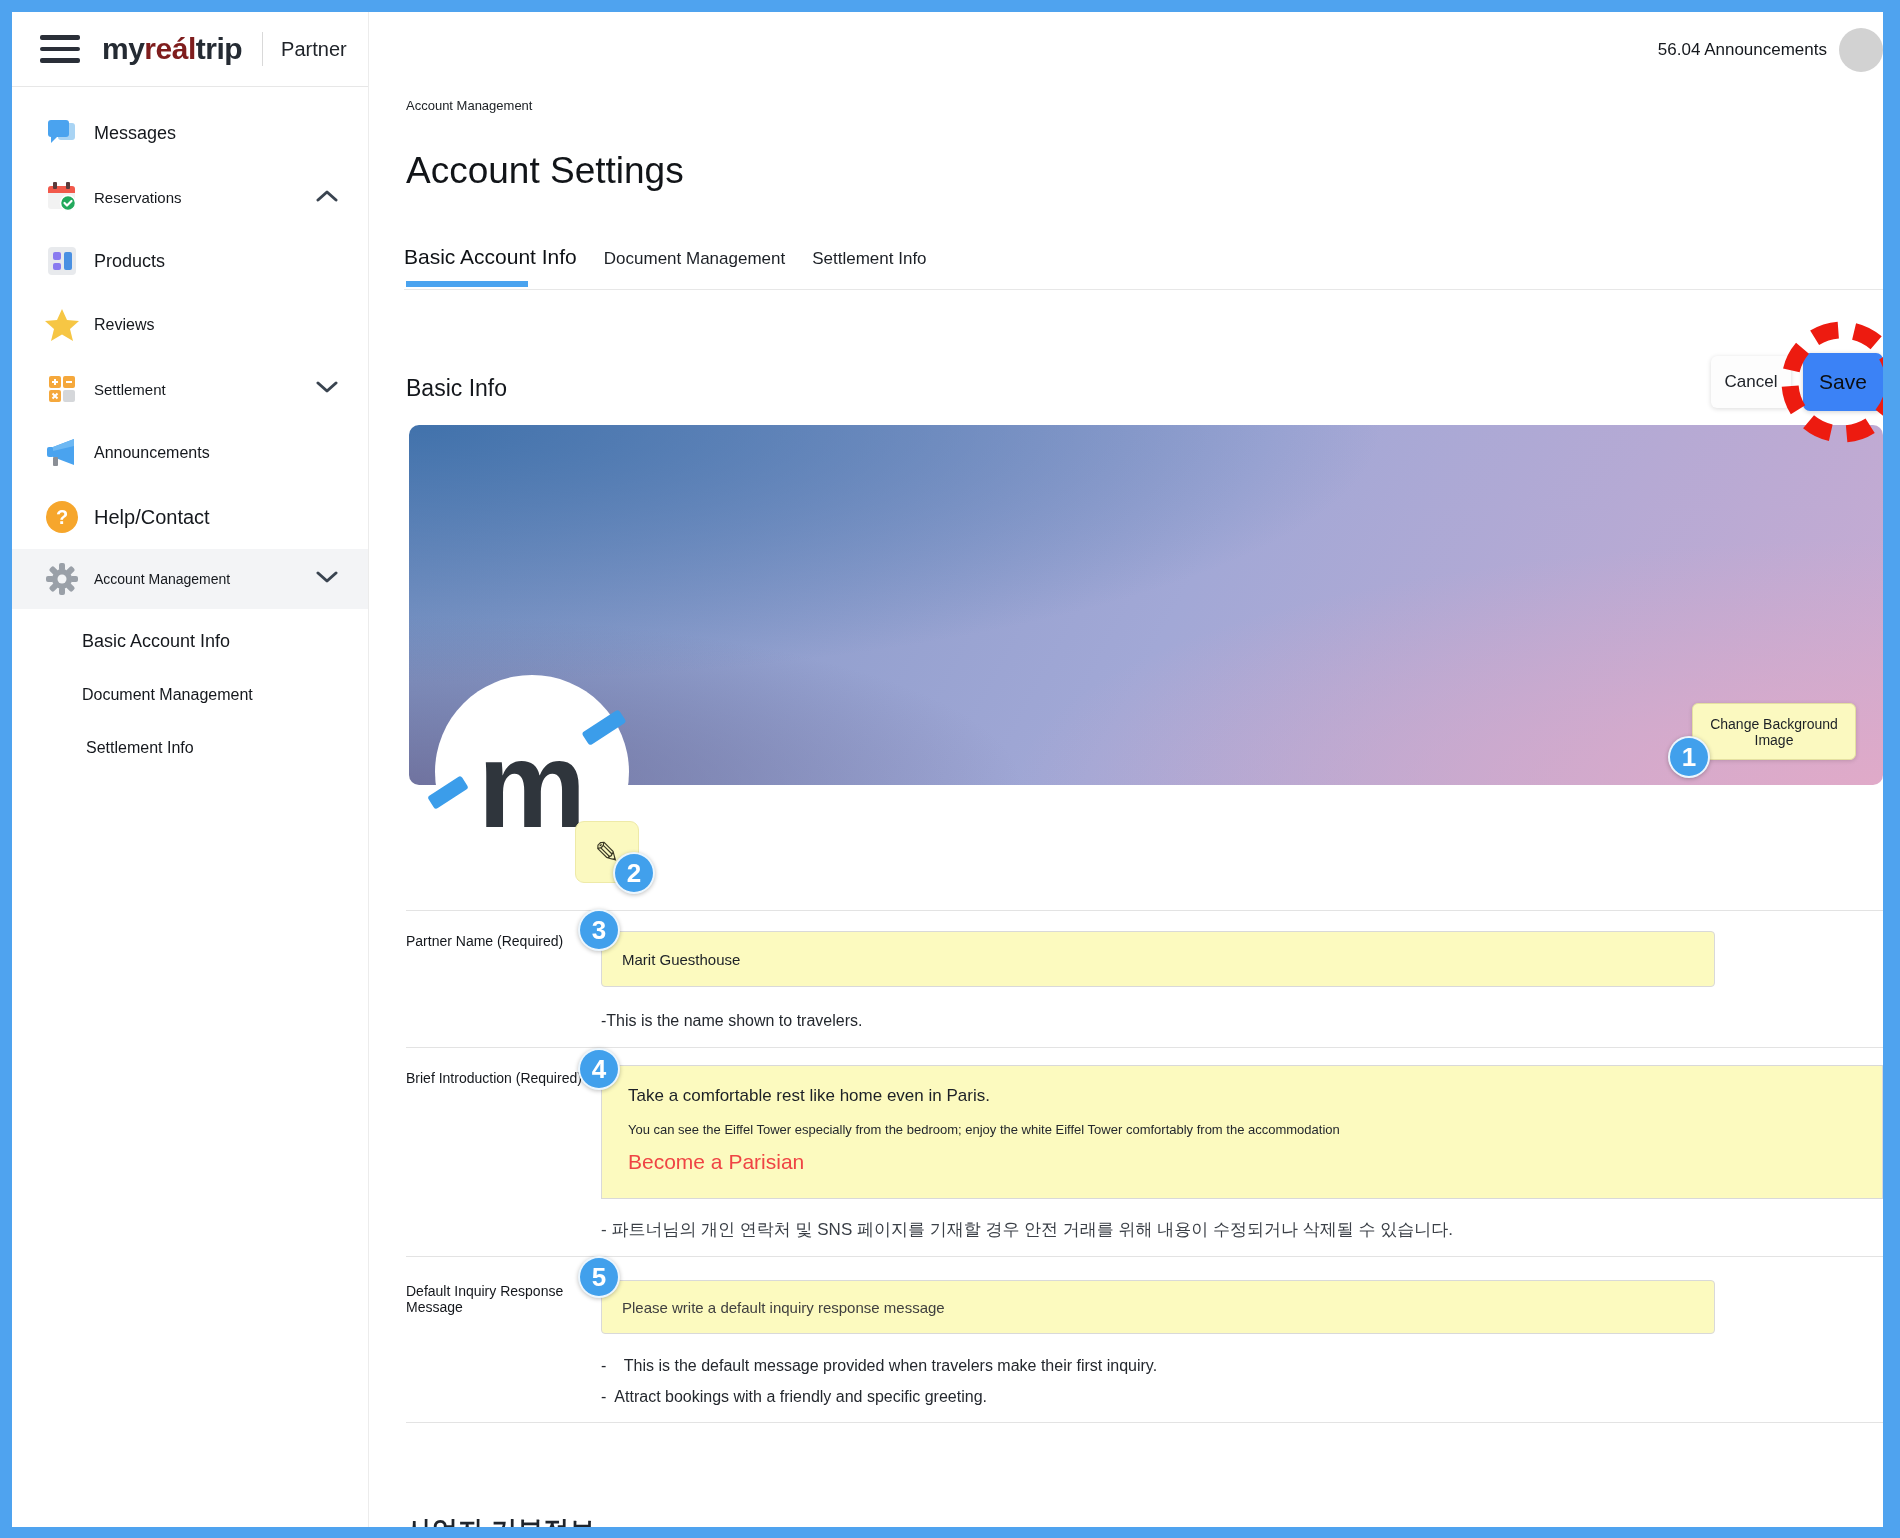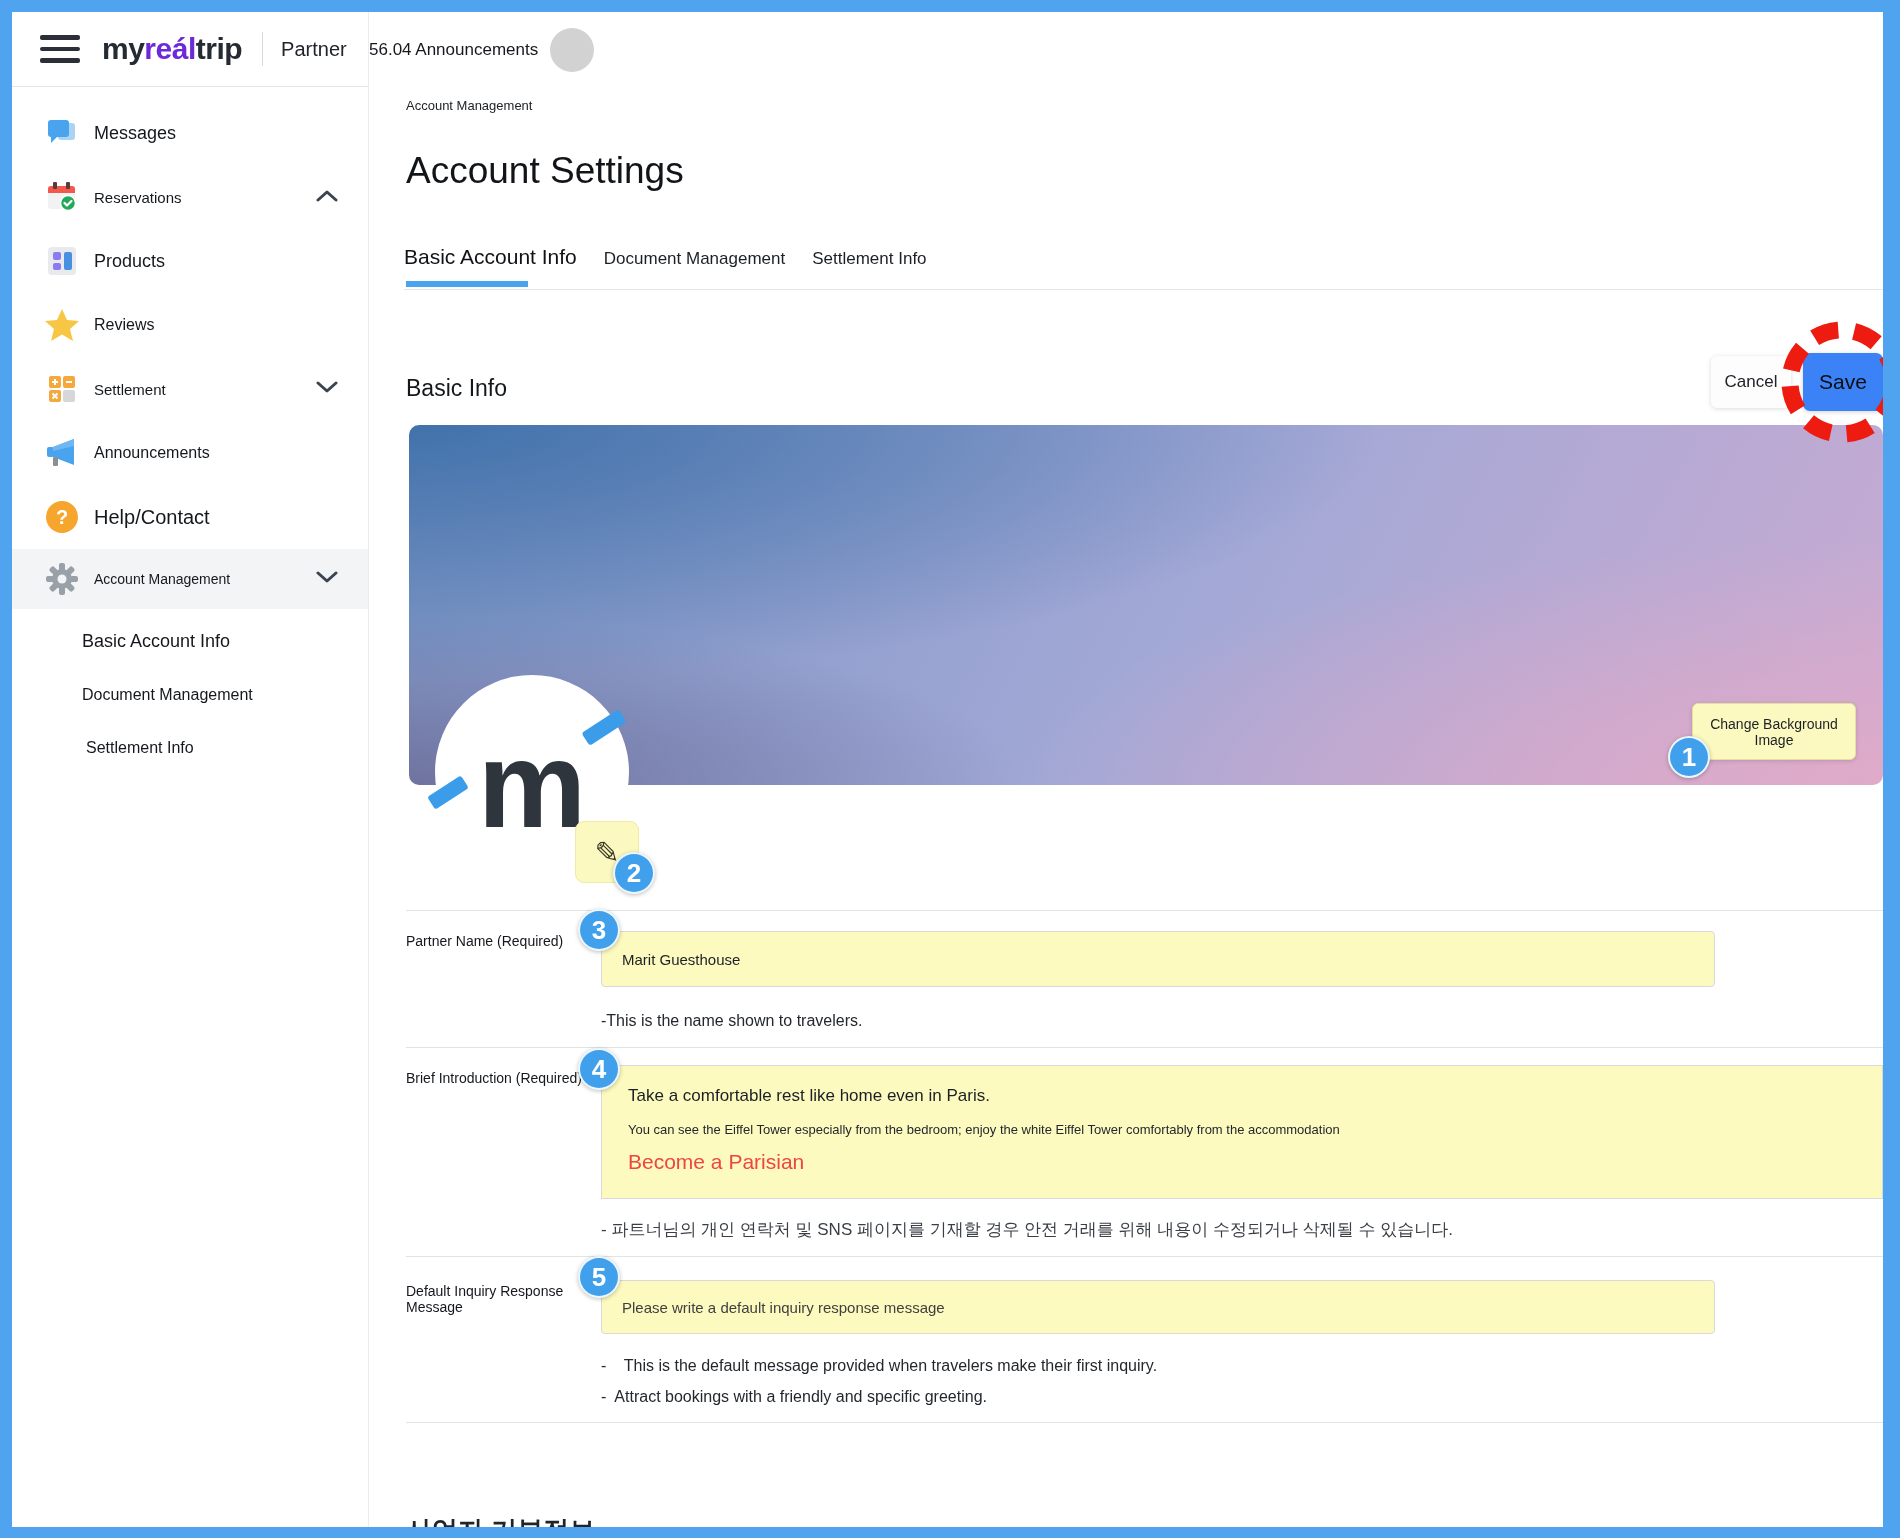--- a/index.html
+++ b/index.html
@@ -7,35 +7,35 @@
   body { font-family:"Liberation Sans", sans-serif; color:#1c2026; }
   .frame { width:1900px; height:1538px; background:#4fa3ef; padding:12px 17px 11px 12px; }
   .app { position:relative; width:1871px; height:1515px; background:#fff; overflow:hidden; }
 
   
   .sidebar { position:absolute; left:0; top:0; width:357px; height:100%; background:#fff; border-right:1px solid #ececec; }
   .sb-header { height:75px; display:flex; align-items:center; border-bottom:1px solid #e7e7e7; padding-left:28px; }
   .hamburger { width:40px; display:flex; flex-direction:column; gap:7px; cursor:pointer; }
   .hamburger span { display:block; height:4.5px; background:#2a2f38; border-radius:2px; }
   .brand { margin-left:22px; font-size:30px; font-weight:700; letter-spacing:-0.5px; white-space:nowrap; }
-  .brand .dk { color:#252b33; } .brand .bl { color:#6d28d9; }
+  .brand .dk { color:#252b33; } .brand .bl { color:#7f1d1d; }
   .brand-divider { width:1px; height:34px; background:#d9d9d9; margin:0 18px 0 20px; }
   .brand-suffix { font-size:20px; color:#20242a; font-weight:400; }
 
   .nav { padding-top:14px; }
   .nav-item { position:relative; height:64px; display:flex; align-items:center; padding-left:30px; cursor:pointer; }
   .nav-item.active { background:#f3f4f6; height:60px; }
   .nav-icon { width:40px; display:flex; align-items:center; justify-content:center; flex:0 0 40px; }
   .nav-label { margin-left:12px; color:#15181d; }
   .chev { position:absolute; right:30px; top:50%; transform:translateY(-50%); }
   .sub-item { height:53px; display:flex; align-items:center; padding-left:70px; cursor:pointer; color:#15181d; }
   .sub-item.first { margin-top:6px; font-size:18px; }
 
   
-  .main-header { position:absolute; left:357px; top:0; right:0; height:75px; display:flex; align-items:center; padding-right:24px; }
+  .main-header { position:absolute; left:357px; top:0; right:0; height:75px; display:flex; align-items:center; justify-content:flex-end; }
   .ann-text { font-size:17px; color:#15181d; margin-right:12px; }
   .avatar-sm { width:44px; height:44px; border-radius:50%; background:#d2d2d2; }
 
   
   .abs { position:absolute; }
   .breadcrumb { left:394px; top:86px; font-size:13px; color:#202428; }
   .page-title { left:394px; top:138px; font-size:37px; font-weight:400; color:#111418; }
 
   .tabs { left:392px; top:233px; display:flex; align-items:baseline; }
   .tab { font-size:17px; color:#1c2026; margin-right:27px; cursor:pointer; position:relative; }

